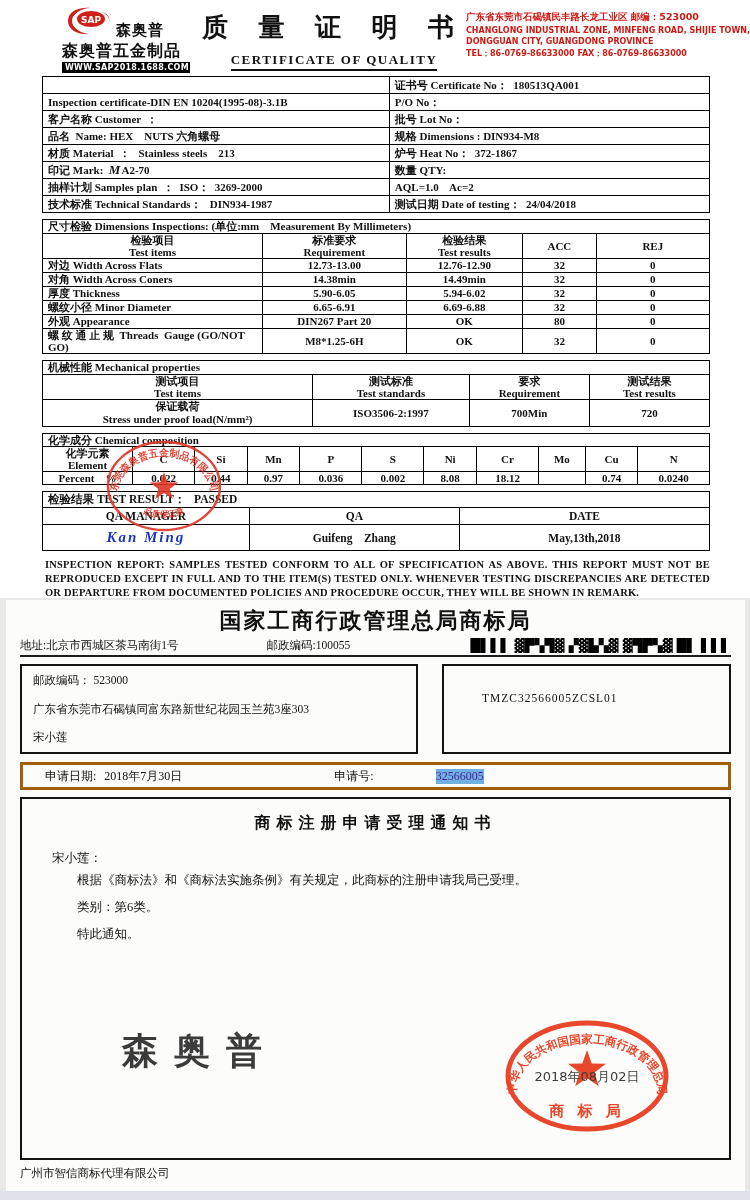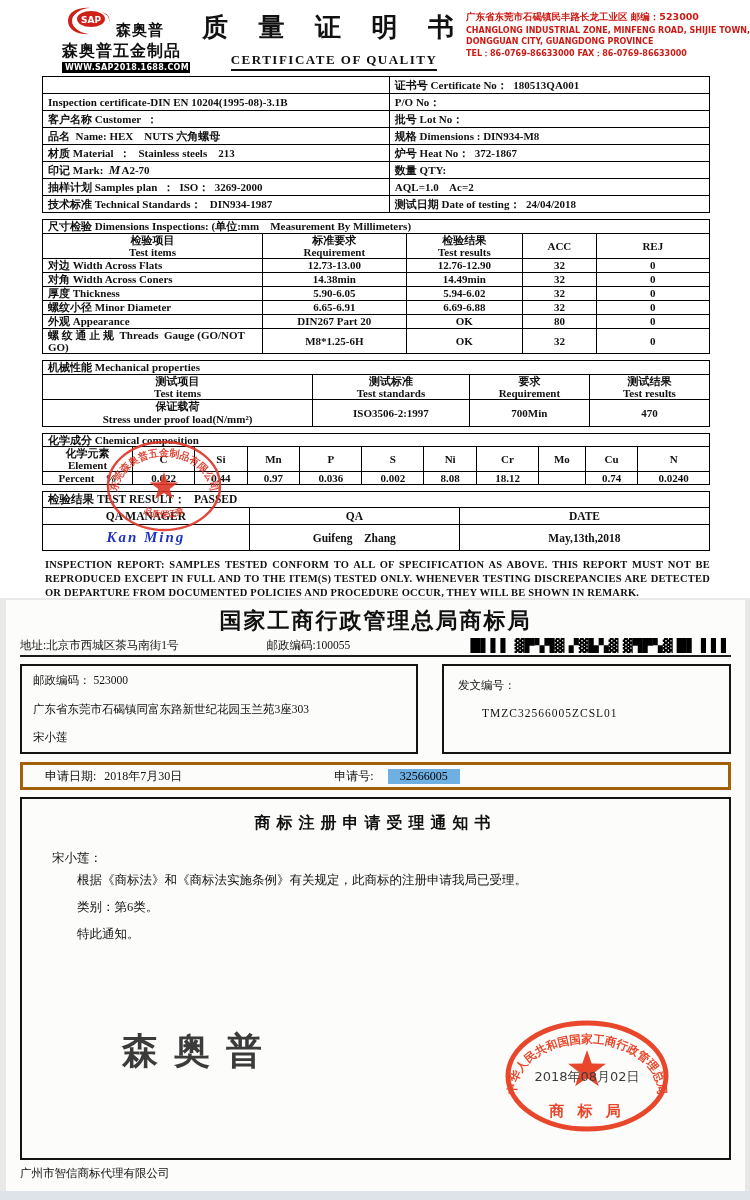--- a/index.html
+++ b/index.html
@@ -52,21 +52,21 @@
   .tm-meta .zip { flex:none; margin-left:88px; }
   .tm-meta .barcode { flex:1; text-align:right; font-family:"DejaVu Sans",sans-serif; font-size:13px; letter-spacing:0; color:#000; white-space:nowrap; overflow:hidden; }
   .tm-boxes { display:flex; gap:24px; margin-top:7px; }
   .box { border:2px solid #141414; }
   .recipient-box { width:398px; height:90px; padding:7px 11px; font-size:11.5px; display:flex; flex-direction:column; justify-content:space-between; }
   .ref-box { flex:1; height:90px; padding:12px 14px; font-size:11.5px; }
   .ref-num { margin-top:14px; margin-left:24px; letter-spacing:1px; }
   .app-box { border:3px solid #a16207; margin-top:8px; height:28px; display:flex; align-items:center; font-size:12px; padding-left:22px; }
   .app-date-label { margin-right:8px; }
   .app-num-label { margin-left:152px; margin-right:14px; }
-  .app-num { background:#6fb0e2; color:#000000; padding:0 12px; }
+  .app-num { background:#6fb0e2; color:#4c1d95; padding:0 0;margin-left:48px; }
   .main-box { position:relative; border:2px solid #141414; margin-top:7px; height:363px; padding:12px 30px 0 30px; }
   .notice-title { text-align:center; font-size:16px; font-weight:700; letter-spacing:6px; margin-top:2px; }
   .salutation { font-size:12.5px; margin-top:16px; }
   .body-line { font-size:12.5px; line-height:2.15; text-indent:2em; }
   .watermark { position:absolute; left:100px; top:228px; font-family:"DejaVu Sans",sans-serif; font-weight:900; font-size:36px; color:#3b3b3b; letter-spacing:16px; white-space:nowrap; }
   .seal2 { position:absolute; right:56px; top:218px; pointer-events:none; }
   .tm-agency { font-size:11.5px; margin-top:6px; }
   .tm-note { display:flex; font-size:11.5px; margin-top:9px; }
   .tm-note .note-text { flex:1; }
   .tm-note .page-ind { flex:none; margin-right:6px; }
@@ -208,21 +208,21 @@
     <tr class="hdr2">
       <td style="width:40.5%"><div>测试项目</div><div>Test items</div></td>
       <td style="width:23.5%"><div>测试标准</div><div>Test standards</div></td>
       <td style="width:18%"><div>要求</div><div>Requirement</div></td>
       <td><div>测试结果</div><div>Test results</div></td>
     </tr>
     <tr>
       <td><div>保证载荷</div><div>Stress under proof load(N/mm²)</div></td>
       <td>ISO3506-2:1997</td>
       <td>700Min</td>
-      <td>470</td>
+      <td>720</td>
     </tr>
   </tbody>
     </table>
 
   <table class="doc chem" style="margin-top:6px">
     <tbody>
         <tr>
       <td class="sec-title" colspan="11">化学成分 Chemical composition</td>
     </tr>
     <tr class="hdr2">
@@ -304,21 +304,20 @@
       <span class="barcode">█▌▌▌ ▓▛▚▜▓ ▞▓▙▚▓ ▓▜▛▚▓ █▌ ▌▌▌</span>
     </div>
 
     <div class="tm-boxes">
       <div class="box recipient-box">
         <div>邮政编码：    523000</div>
         <div>广东省东莞市石碣镇同富东路新世纪花园玉兰苑3座303</div>
         <div>宋小莲</div>
       </div>
       <div class="box ref-box">
-        <div>发文编号：</div>
         <div class="ref-num">TMZC32566005ZCSL01</div>
       </div>
     </div>
 
     <div class="app-box">
       <span class="app-date-label">申请日期:</span>
       <span>2018年7月30日</span>
       <span class="app-num-label">申请号:</span>
       <span class="app-num">32566005</span>
     </div>

